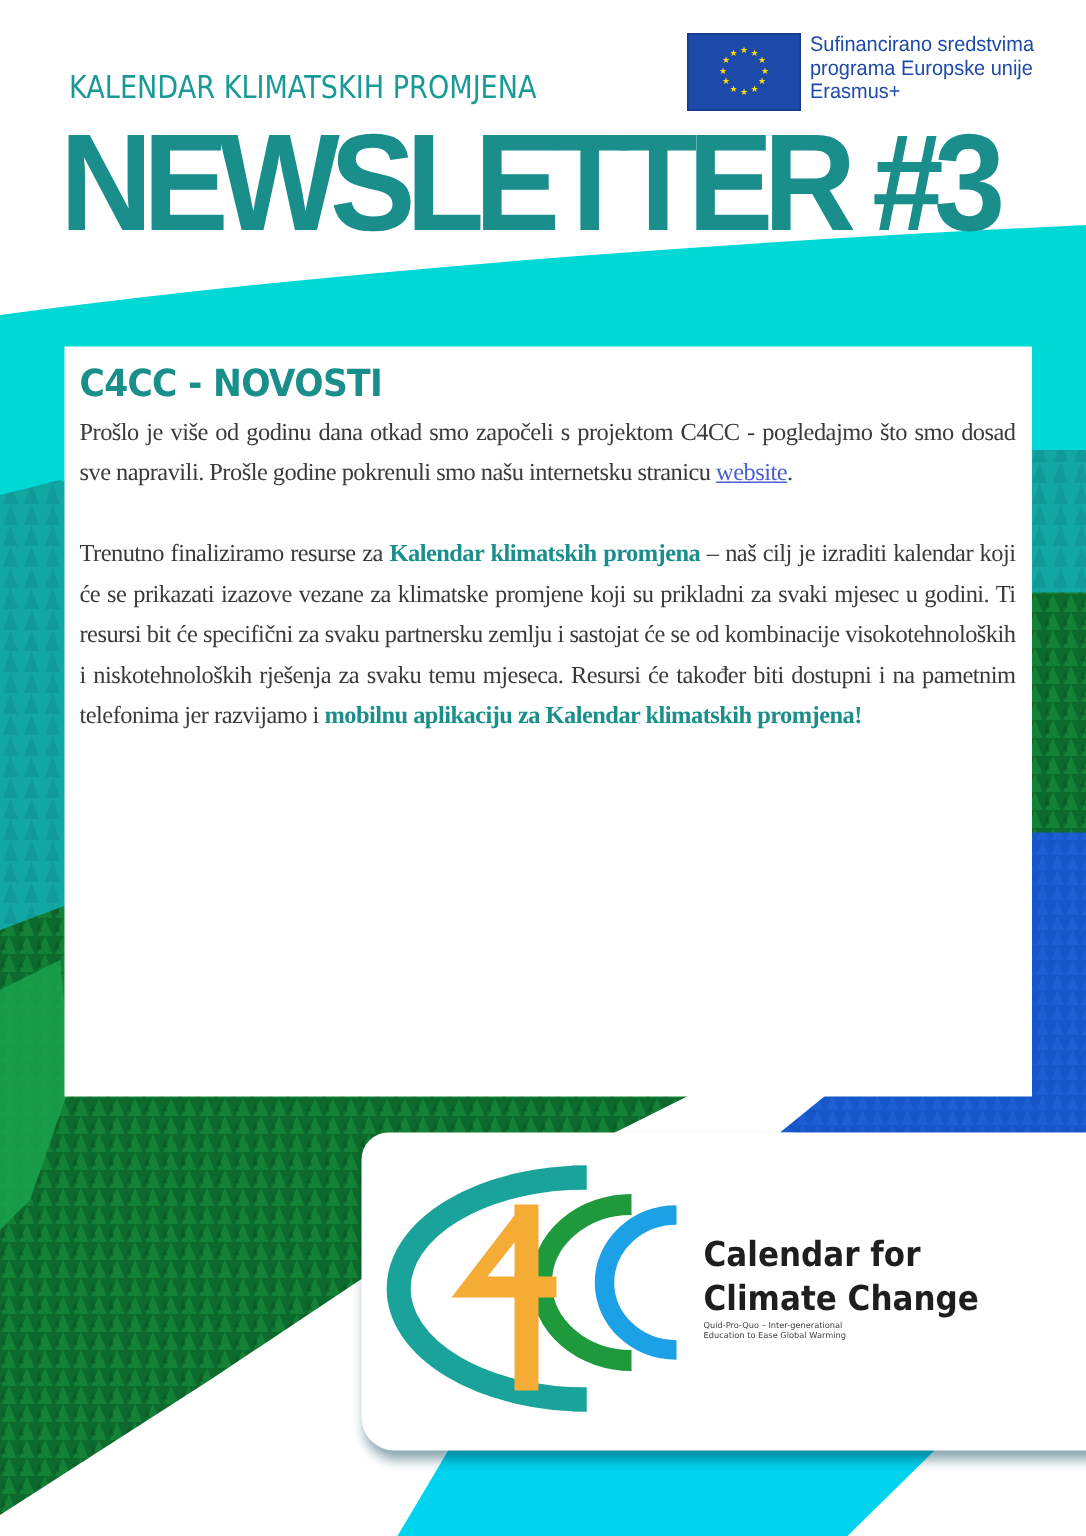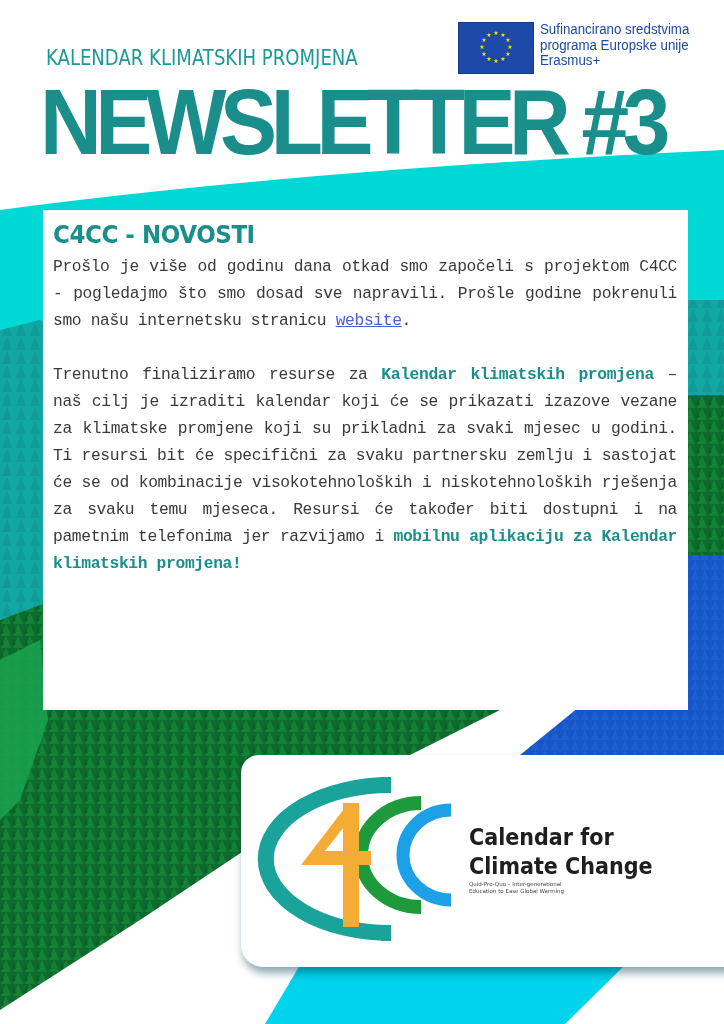--- a/index.html
+++ b/index.html
@@ -31,31 +31,31 @@
       transform: scaleX(0.95); transform-origin: left center;
     }
     .main-title {
       position: absolute; left: 40px; top: 76px; z-index: 2;
       font-family: "Liberation Sans", sans-serif; font-weight: bold;
       font-size: 92px; color: #1a8e8a; letter-spacing: -7px; line-height: 1;
       transform: scaleX(0.93); transform-origin: left top;
       white-space: nowrap;
     }
     .content-card {
-      position: absolute; left: 43px; top: 210px; width: 645px; height: 500px;
+      position: absolute; left: 43px; top: 231px; width: 645px; height: 500px;
       background: #ffffff; z-index: 2; box-sizing: border-box;
       padding: 8px 11px 0 10px;
     }
     .section-title {
       font-family: "DejaVu Sans", sans-serif; font-weight: bold;
       font-size: 25px; color: #1a8e8a; margin: 2px 0 4px 0; letter-spacing: -0.5px;
       transform: scaleX(0.92); transform-origin: left center;
     }
     .para {
-      font-family: Liberation Mono, monospace; font-size: 16.3px; line-height: 27px;
+      font-family: Liberation Serif, serif; font-size: 16.3px; line-height: 27px;
       color: #3a3a3a; text-align: justify; margin: 0 0 27px 0;
       letter-spacing: -0.35px; word-spacing: 0px;
     }
     .para .hl { color: #1a8e8a; font-weight: bold; }
     .para a { color: #4a5fd0; text-decoration: underline; }
     .logo-card {
       position: absolute; left: 241px; top: 755px; width: 500px; height: 212px;
       background: #ffffff; z-index: 2; border-radius: 18px 0 0 22px;
       box-shadow: 2px 6px 8px rgba(0,60,80,0.45);
     }

